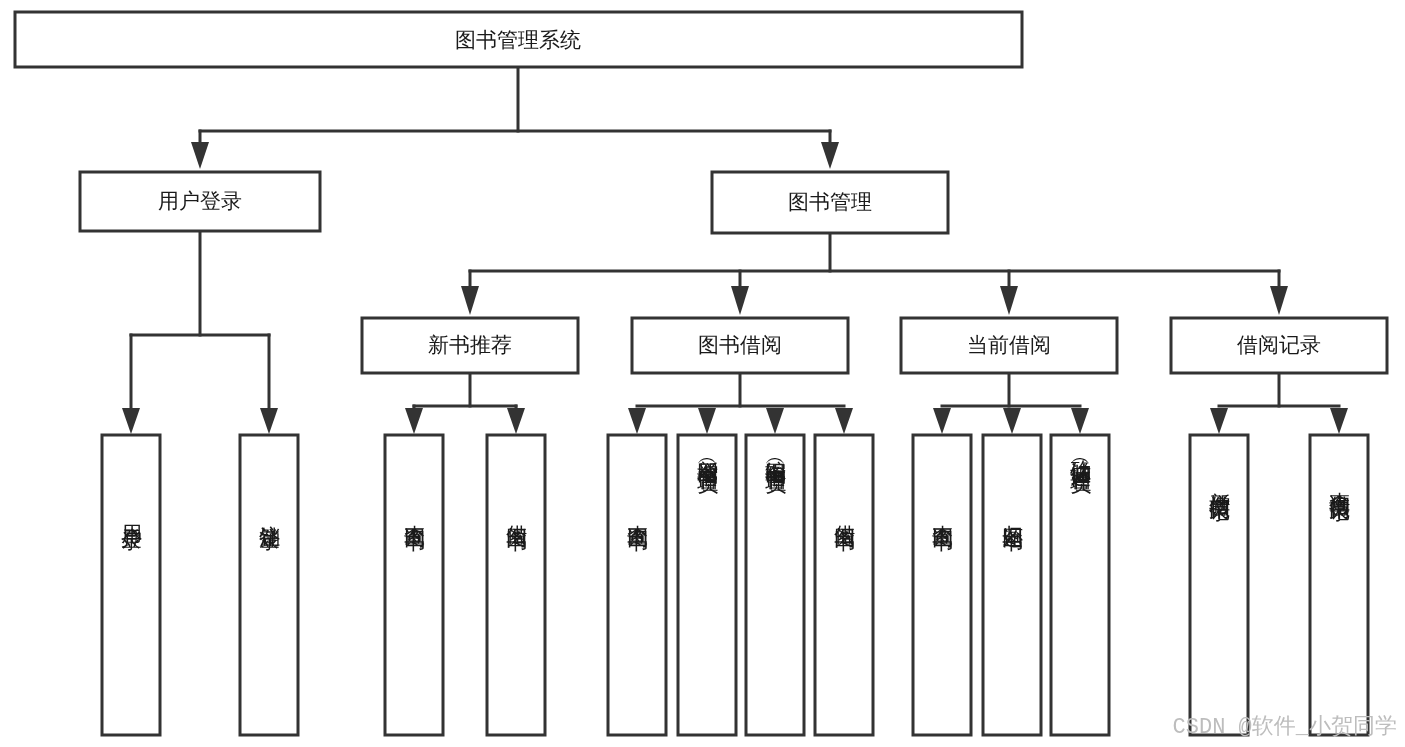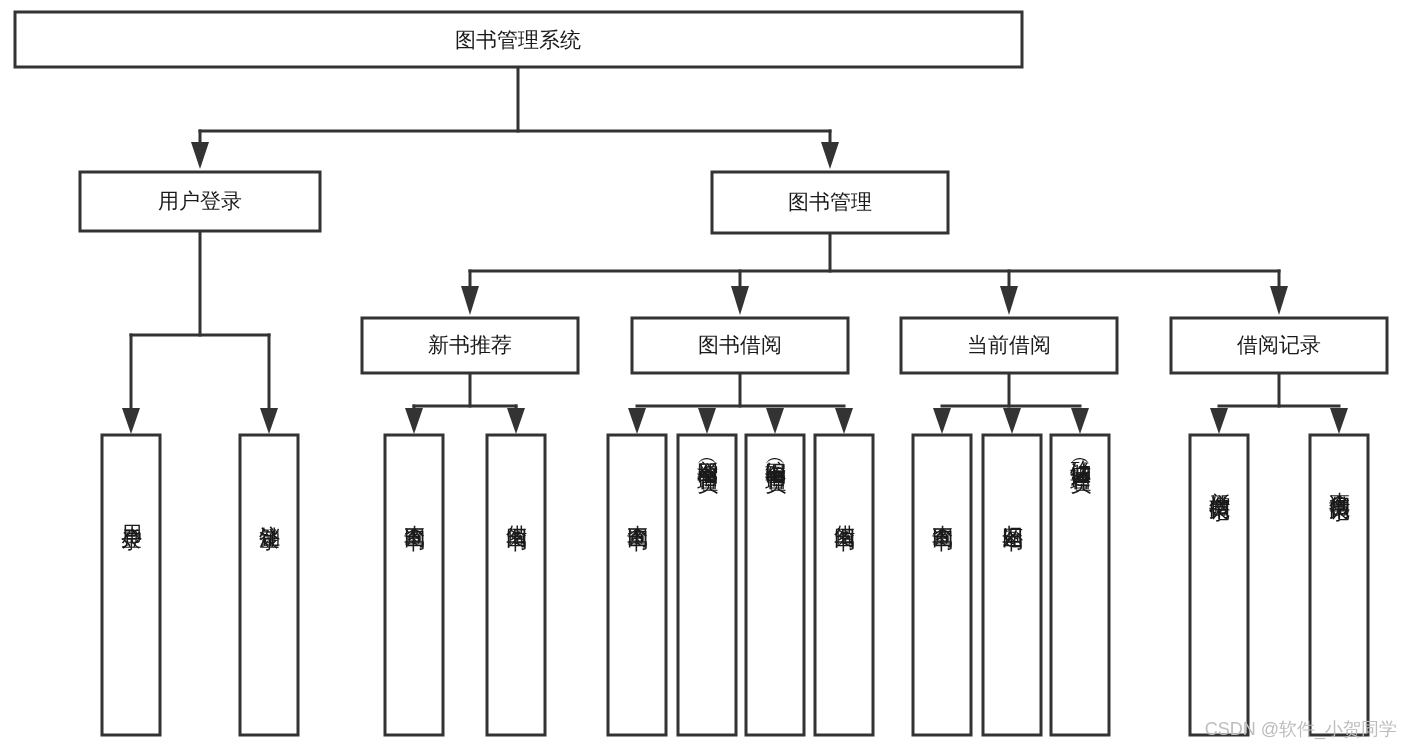--- a/index.html
+++ b/index.html
@@ -59,22 +59,22 @@
     color: #1a1a1a;
     letter-spacing: 2px;
     white-space: nowrap;
     transform: translate(-50%, 0);
     pointer-events: none;
   }
   .watermark {
     position: absolute;
     right: 8px;
     bottom: 6px;
-    font-family: Liberation Sans, sans-serif;
-    font-size: 18px;
+    font-family: Liberation Mono, monospace;
+    font-size: 22px;
     color: #bdbdbd;
     white-space: nowrap;
   }
 </style>
 </head>
 <body>
 
 <div id="diagram-root">
 
   <svg id="flow" viewBox="0 0 1405 747">

